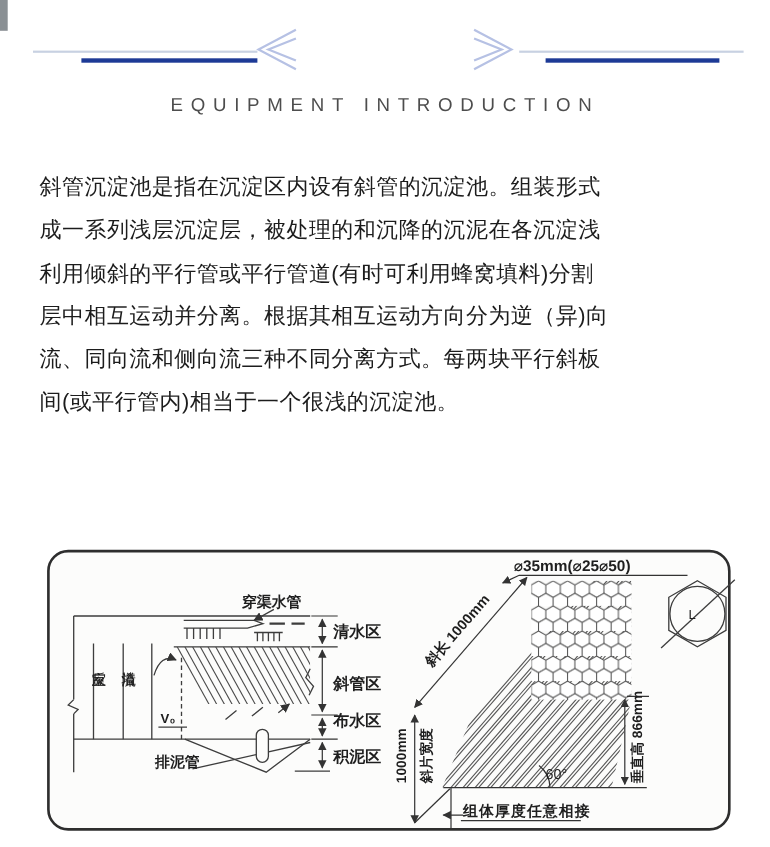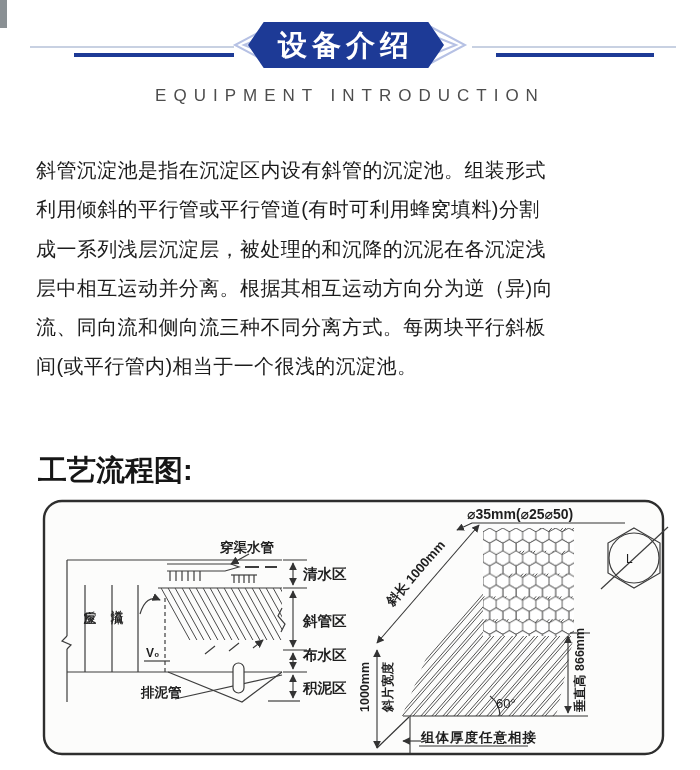--- a/index.html
+++ b/index.html
@@ -44,34 +44,32 @@
     <div class="hline l"></div>
     <div class="hline r"></div>
     <div class="dline l"></div>
     <div class="dline r"></div>
     <svg class="chev l" width="42" height="40">
       <path d="M40,2 L6,20 L40,38 M40,10 L15,20 L40,30" fill="none" stroke="#b6c1e4" stroke-width="2"></path>
     </svg>
     <svg class="chev r" width="42" height="40">
       <path d="M2,2 L36,20 L2,38 M2,10 L27,20 L2,30" fill="none" stroke="#b6c1e4" stroke-width="2"></path>
     </svg>
-    <div class="badge">设备介绍</div>
     <div class="subtitle">EQUIPMENT INTRODUCTION</div>
   </div>
 
   <div class="intro">
     <div>斜管沉淀池是指在沉淀区内设有斜管的沉淀池。组装形式</div>
+    <div>成一系列浅层沉淀层，被处理的和沉降的沉泥在各沉淀浅</div>
     <div>利用倾斜的平行管或平行管道(有时可利用蜂窝填料)分割</div>
-    <div>成一系列浅层沉淀层，被处理的和沉降的沉泥在各沉淀浅</div>
     <div>层中相互运动并分离。根据其相互运动方向分为逆（异)向</div>
     <div>流、同向流和侧向流三种不同分离方式。每两块平行斜板</div>
     <div>间(或平行管内)相当于一个很浅的沉淀池。</div>
   </div>
 
-  <div class="heading">工艺流程图:</div>
 
   <div class="diagram">
   <svg id="diag" width="630" height="264" viewBox="40 498 630 264">
     <defs>
       <marker id="mA" viewBox="0 0 10 10" refX="9" refY="5" markerWidth="7" markerHeight="7" orient="auto-start-reverse">
         <path d="M0,0 L10,5 L0,10 z" fill="#333"></path>
       </marker>
       <pattern id="hexpat" x="483" y="528" width="13.2" height="22.8" patternUnits="userSpaceOnUse">
         <g fill="#ffffff" stroke="#4a4a4a" stroke-width="0.9">
           <path d="M6.6,0 L13.2,3.8 L13.2,11.4 L6.6,15.2 L0,11.4 L0,3.8 Z"></path>

